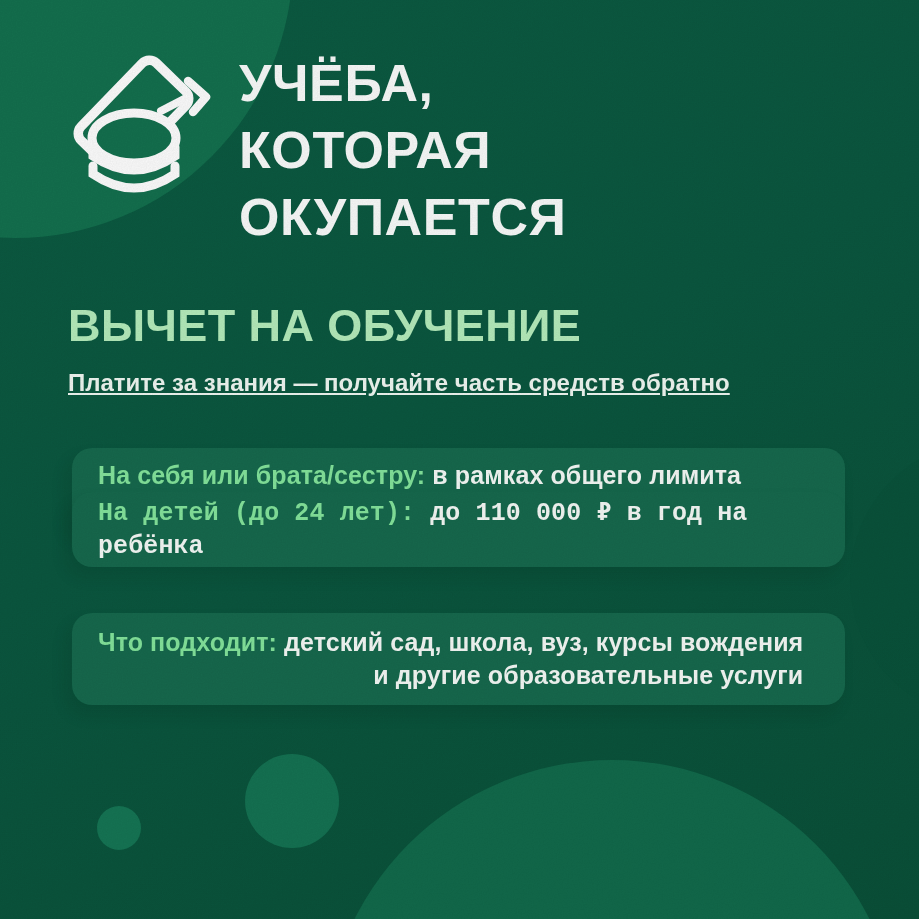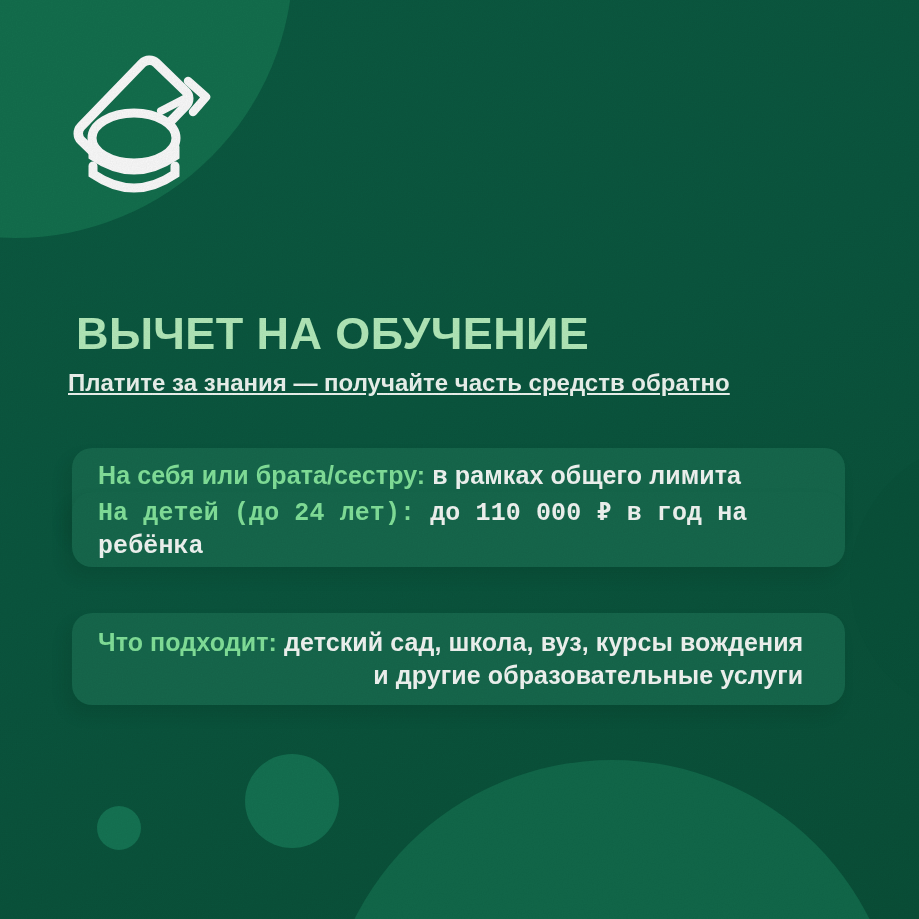--- a/index.html
+++ b/index.html
@@ -37,21 +37,21 @@
     width: 150px; height: 150px;
   }
   .title {
     position: absolute; left: 239px; top: 50px; margin: 0;
     width: 600px;
     font-size: 52px; line-height: 67px; font-weight: 700;
     letter-spacing: 0.6px; color: #FBFDFC;
     white-space: pre-line; text-transform: uppercase;
   }
   .heading {
-    position: absolute; left: 68px; top: 300px; margin: 8px;
+    position: absolute; left: 68px; top: 300px; margin: 0;
     font-size: 45px; line-height: 52px; font-weight: 700;
     letter-spacing: 0.4px; color: #B6EEBD; text-transform: uppercase;
   }
   .subtitle {
     position: absolute; left: 68px; top: 368px; margin: 0;
     font-size: 24px; line-height: 30px; font-weight: 700;
     color: #F2F9F4;
     text-decoration: underline;
   }
   .card {
@@ -90,20 +90,23 @@
     <path d="M120 31 L138 47 L125 62" stroke="#FFFFFF" stroke-width="8.5" stroke-linecap="round" stroke-linejoin="round"></path>
 
     <path d="M24 88 L24 128 Q66 154 108 128 L108 88 Z" fill="#14714F"></path>
 
     <path d="M25 97 L25 106 Q66 134 107 106 L107 97" stroke="#FFFFFF" stroke-width="9" stroke-linecap="round"></path>
     <path d="M25 116 L25 124 Q66 152 107 124 L107 116" stroke="#FFFFFF" stroke-width="9" stroke-linecap="round"></path>
 
     <ellipse cx="66" cy="88" rx="42" ry="25" fill="#14714F" stroke="#FFFFFF" stroke-width="9"></ellipse>
   </svg>
 
+  <h1 class="title">УЧЁБА,
+КОТОРАЯ
+ОКУПАЕТСЯ</h1>
 
   <h2 class="heading">ВЫЧЕТ НА ОБУЧЕНИЕ</h2>
   <p class="subtitle">Платите за знания — получайте часть средств обратно</p>
 
   <div class="card card-1">
     <p class="card-text"><span class="card-label">На себя или брата/сестру:</span><span> в рамках общего лимита
 150 000 ₽ в год</span></p>
   </div>
 
   <div class="card card-2">

